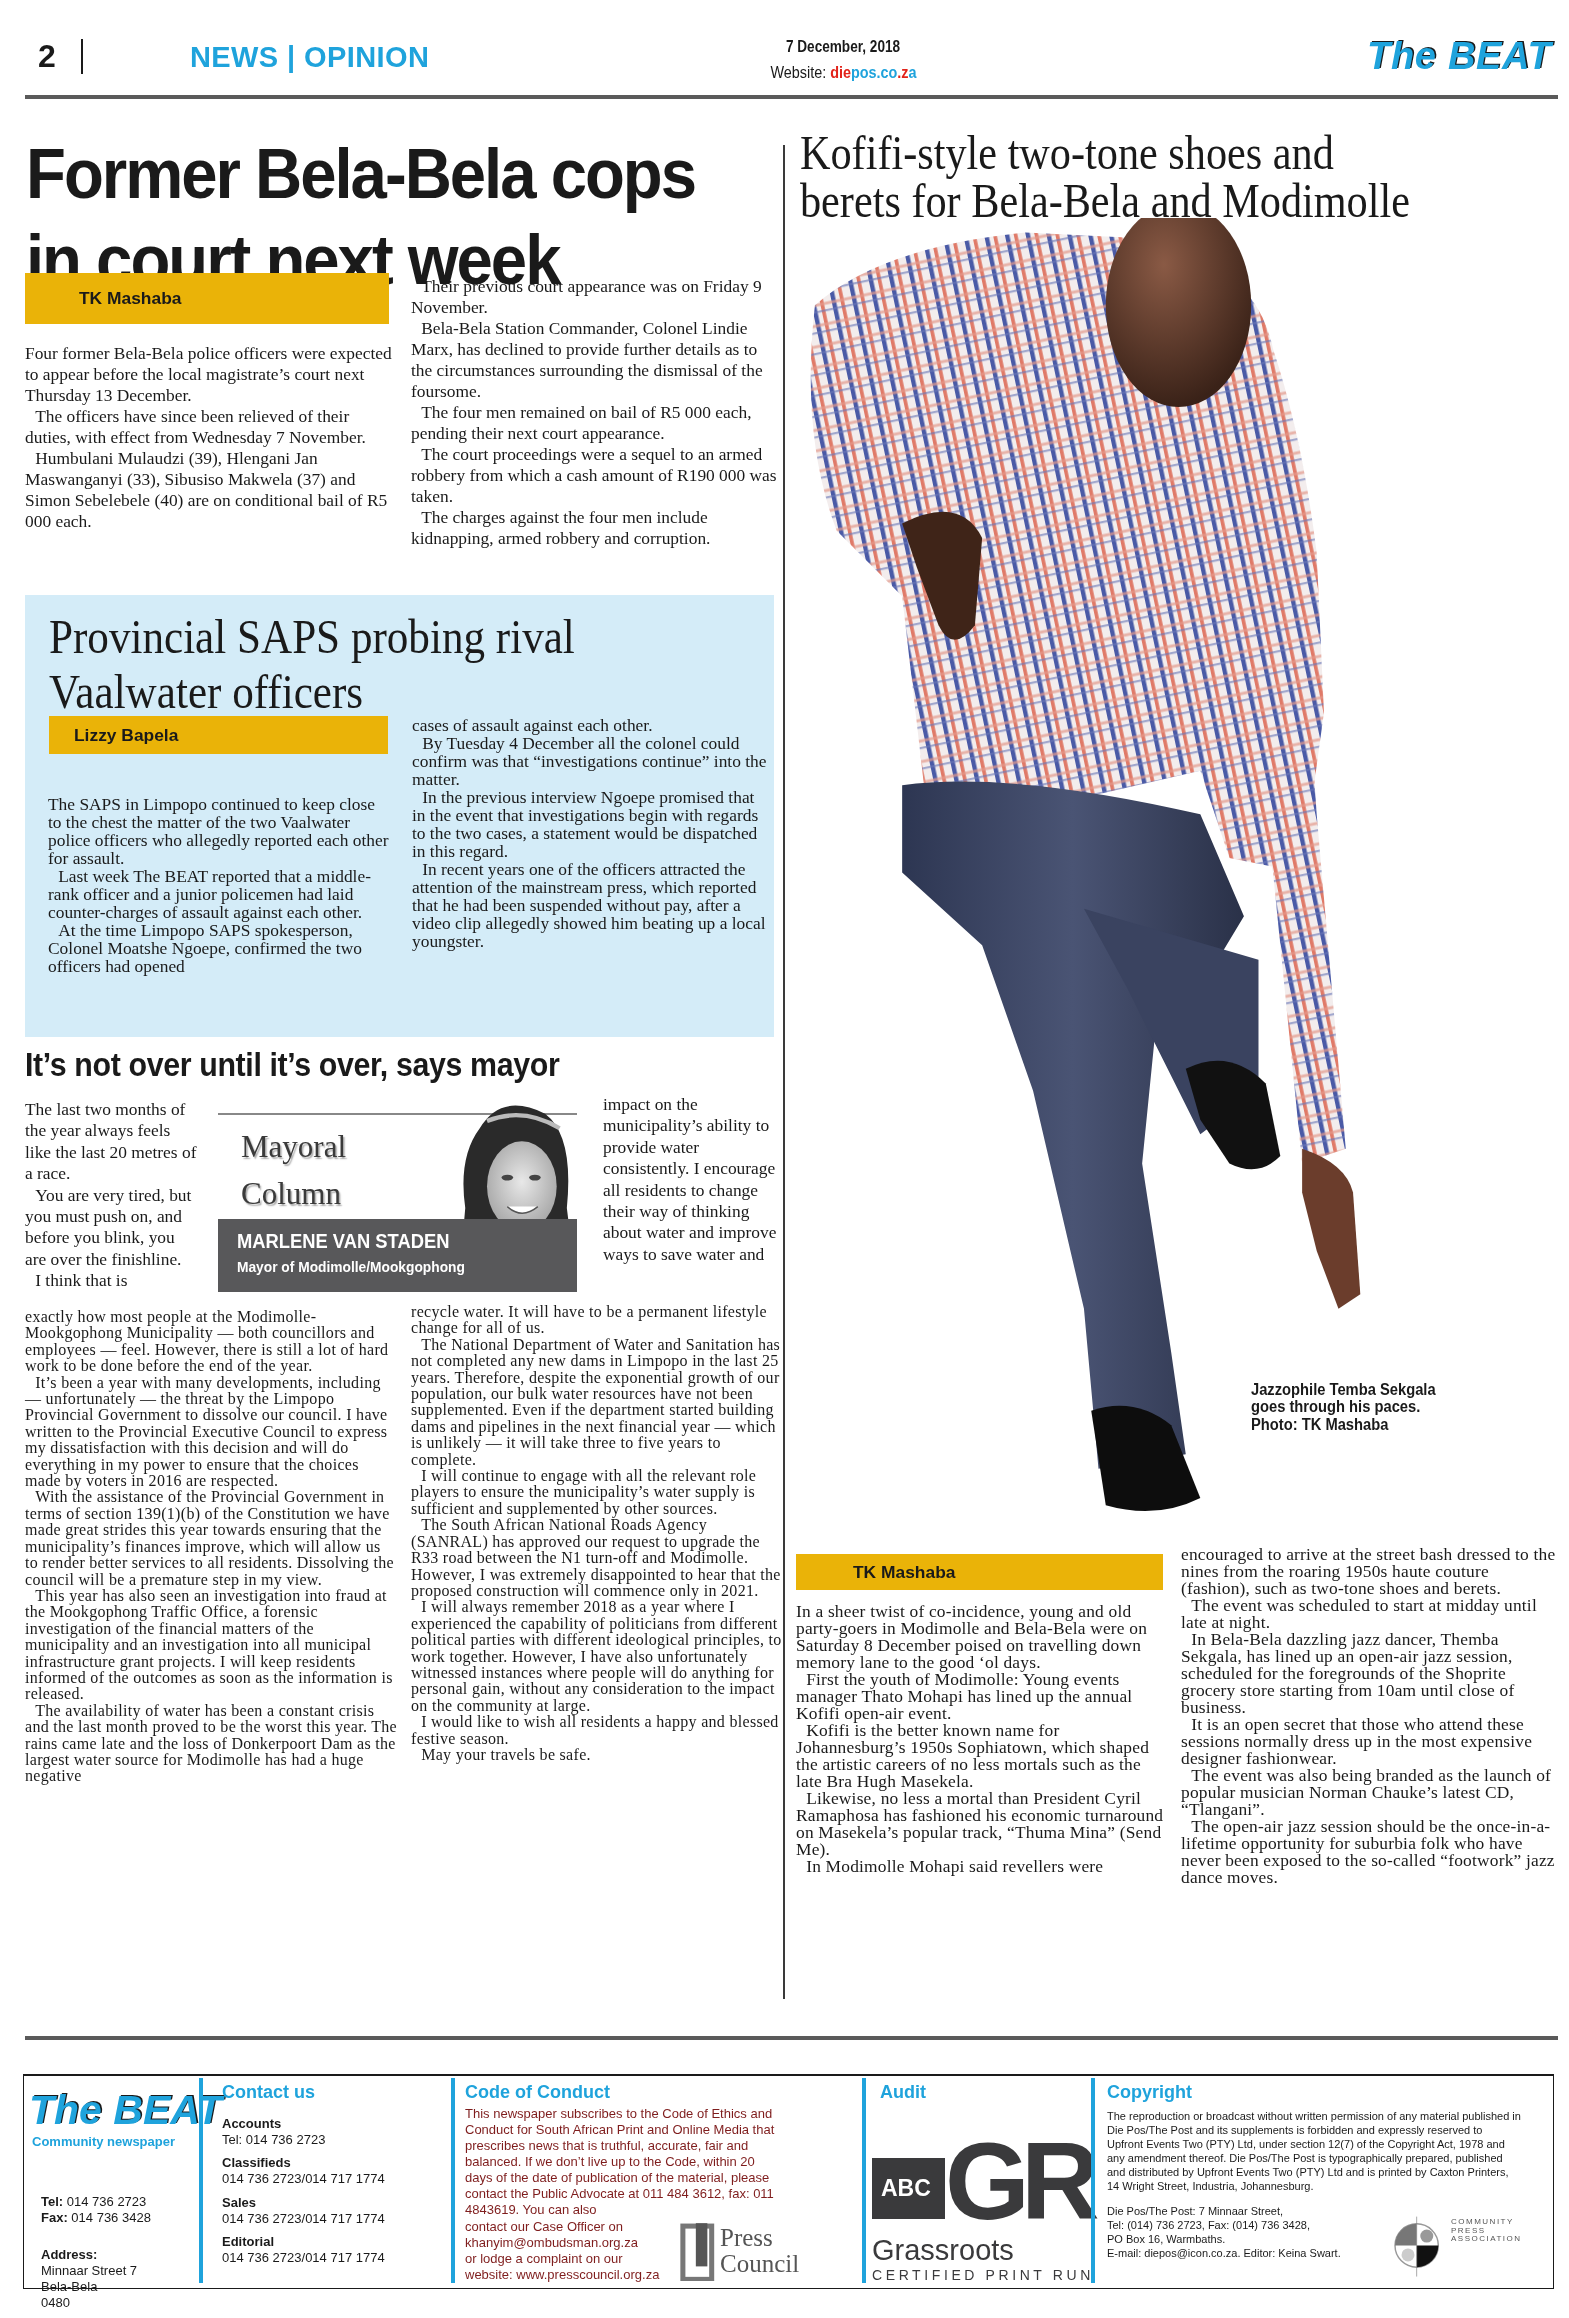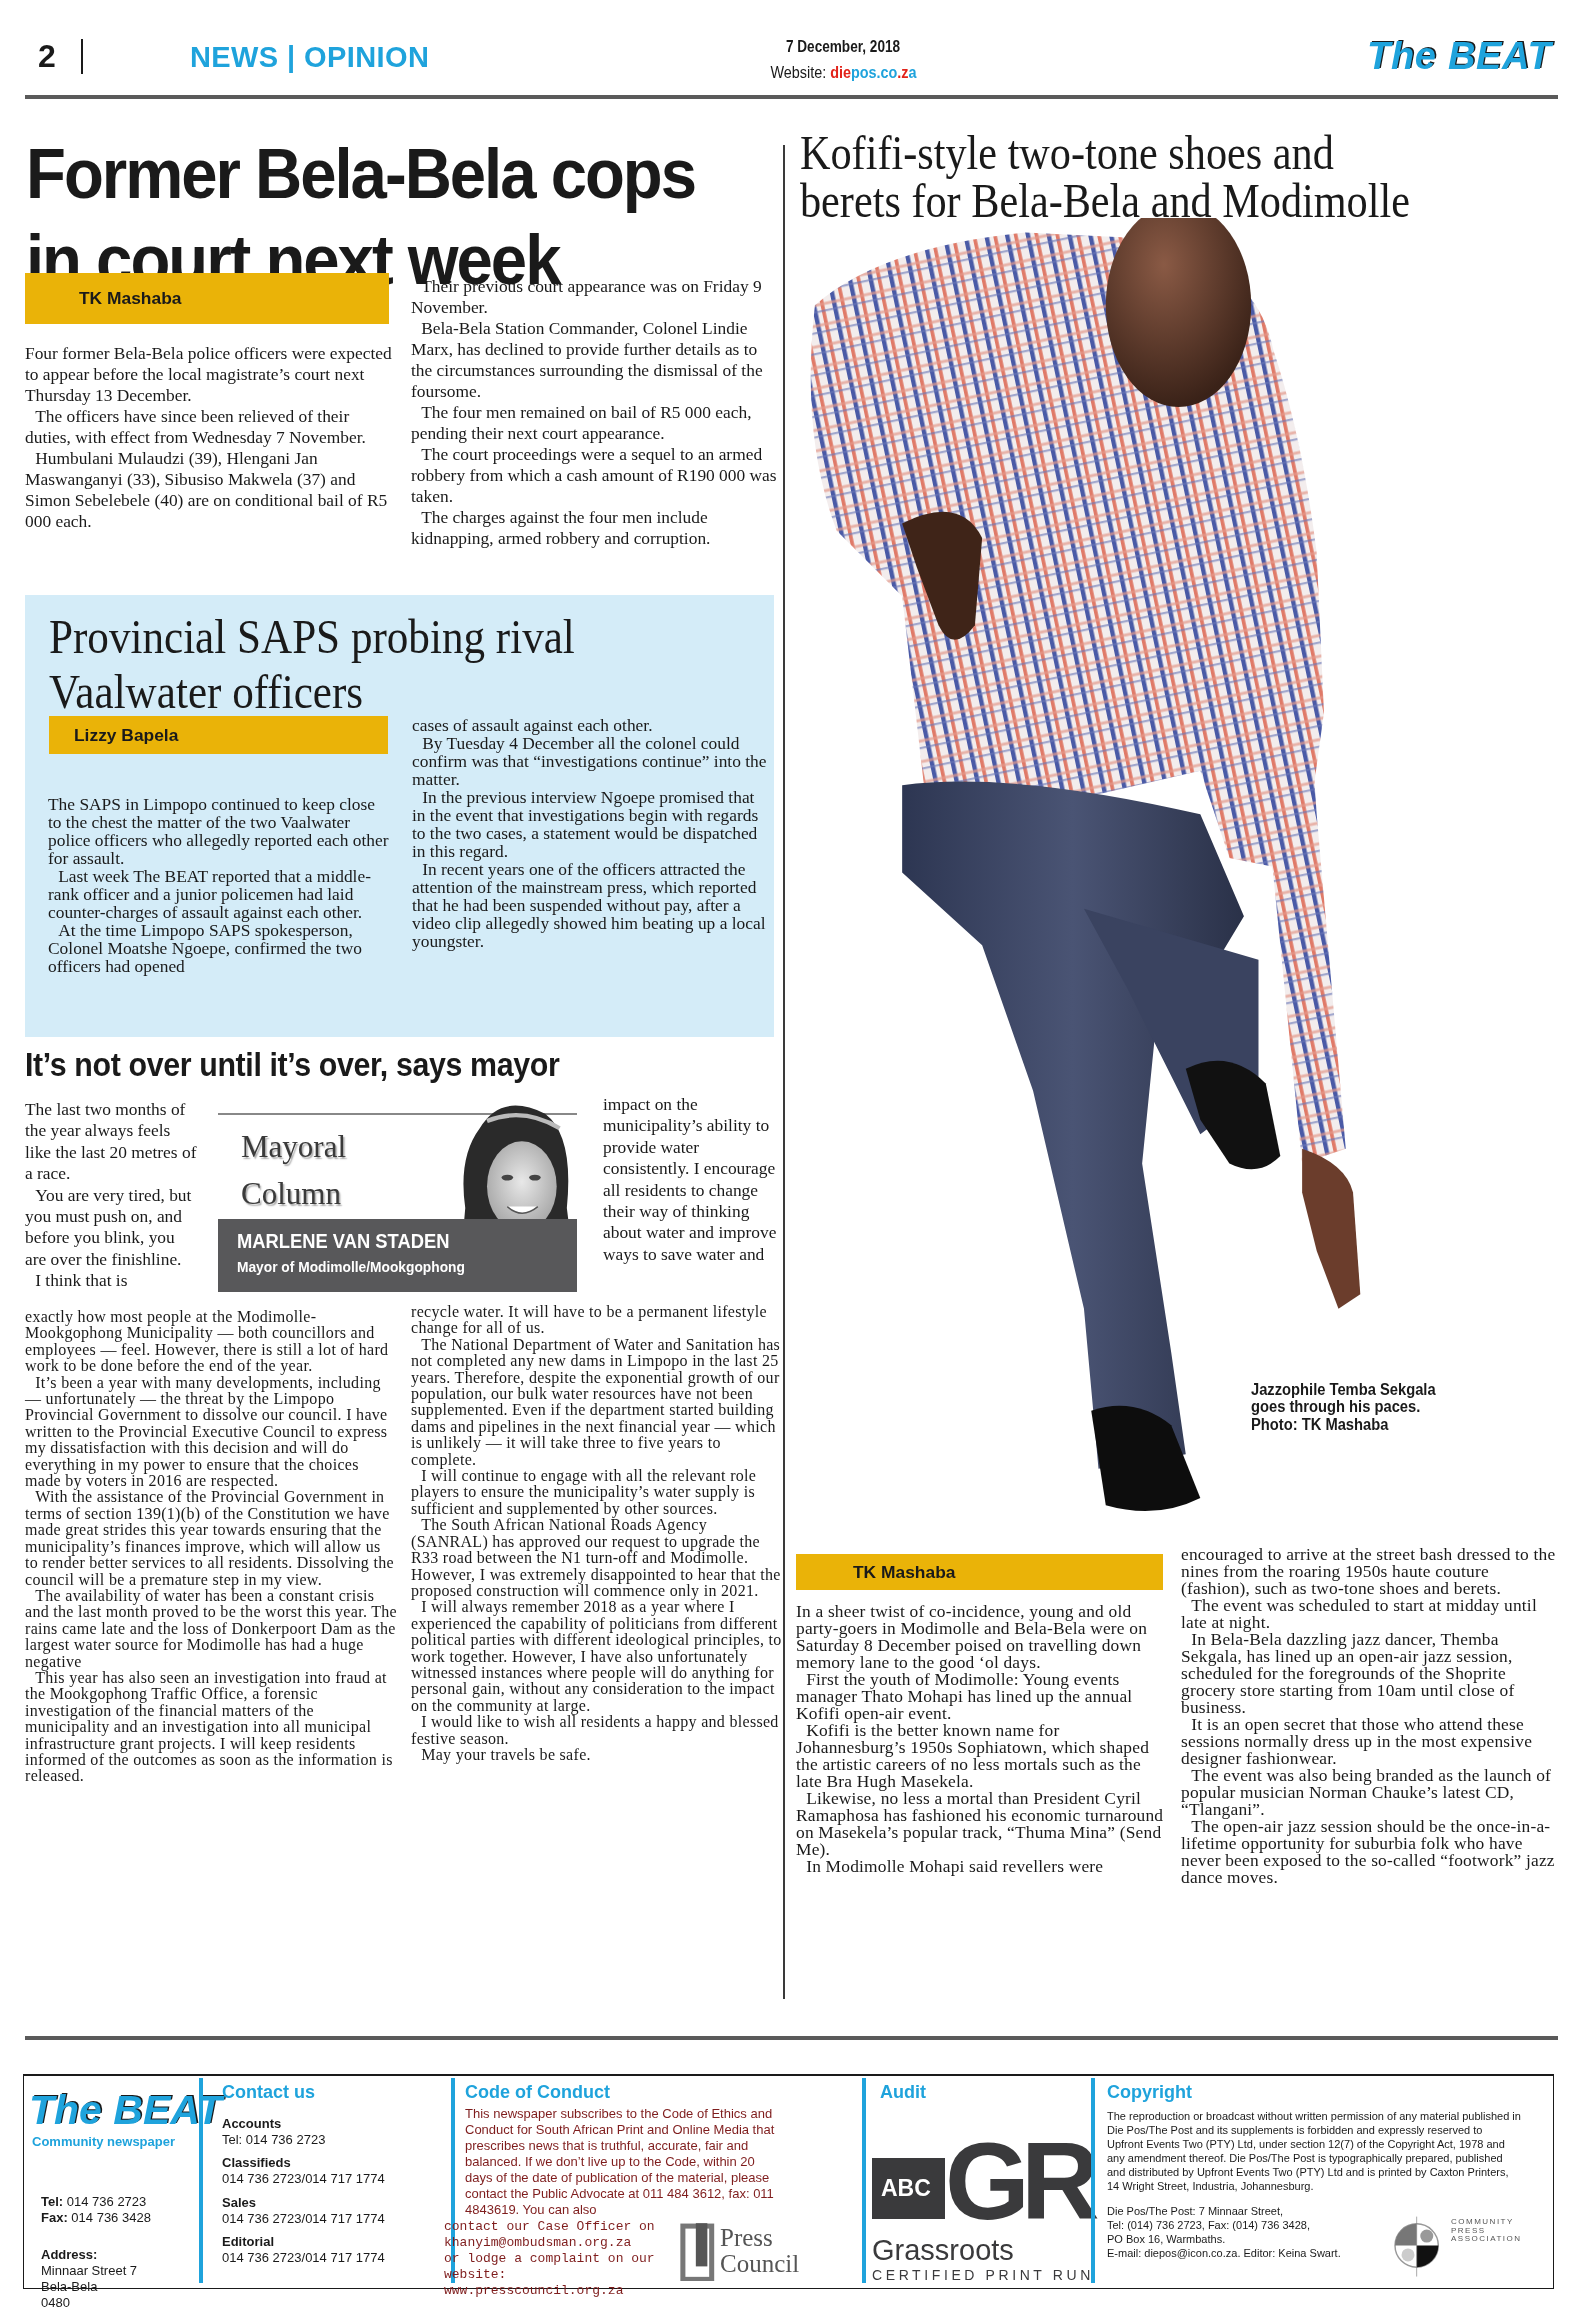--- a/index.html
+++ b/index.html
@@ -156,22 +156,22 @@
 
 <div class="abs col a3-col1-narrow">
   <p>The last two months of the year always feels like the last 20 metres of a race.</p>
   <p>You are very tired, but you must push on, and before you blink, you are over the finishline.</p>
   <p>I think that is</p>
 </div>
 <div class="abs col a3-col1">
   <p>exactly how most people at the Modimolle-Mookgophong Municipality — both councillors and employees — feel. However, there is still a lot of hard work to be done before the end of the year.</p>
   <p>It’s been a year with many developments, including — unfortunately — the threat by the Limpopo Provincial Government to dissolve our council. I have written to the Provincial Executive Council to express my dissatisfaction with this decision and will do everything in my power to ensure that the choices made by voters in 2016 are respected.</p>
   <p>With the assistance of the Provincial Government in terms of section 139(1)(b) of the Constitution we have made great strides this year towards ensuring that the municipality’s finances improve, which will allow us to render better services to all residents. Dissolving the council will be a premature step in my view.</p>
+  <p>This year has also seen an investigation into fraud at the Mookgophong Traffic Office, a forensic investigation of the financial matters of the municipality and an investigation into all municipal infrastructure grant projects.  I will keep residents informed of the outcomes as soon as the information is released.</p>
   <p>The availability of water has been a constant crisis and the last month proved to be the worst this year.  The rains came late and the loss of Donkerpoort Dam as the largest water source for Modimolle has had a huge negative</p>
-  <p>This year has also seen an investigation into fraud at the Mookgophong Traffic Office, a forensic investigation of the financial matters of the municipality and an investigation into all municipal infrastructure grant projects.  I will keep residents informed of the outcomes as soon as the information is released.</p>
 </div>
 <div class="abs col a3-col2-narrow">
   <p>impact on the municipality’s ability to provide water consistently. I encourage all residents to change their way of thinking about water and improve ways to save water and</p>
 </div>
 <div class="abs col a3-col2">
   <p>recycle water. It will have to be a permanent lifestyle change for all of us.</p>
   <p>The National Department of Water and Sanitation has not completed any new dams in Limpopo in the last 25 years. Therefore, despite the exponential growth of our population, our bulk water resources have not been supplemented. Even if the department started building dams and pipelines in the next financial year — which is unlikely — it will take three to five years to complete.</p>
   <p>I will continue to engage with all the relevant role players to ensure the municipality’s water supply is sufficient and supplemented by other sources.</p>
   <p>The South African National Roads Agency (SANRAL) has approved our request to upgrade the R33 road between the N1 turn-off and Modimolle.  However, I was extremely disappointed to hear that the proposed construction will commence only in 2021.</p>
   <p>I will always remember 2018 as a year where I experienced the capability of politicians from different political parties with different ideological principles, to work together. However, I have also unfortunately witnessed instances where people will do anything for personal gain, without any consideration to the impact on the community at large.</p>
@@ -271,21 +271,21 @@
 <div class="abs f-small" style="left:222px; top:2116px; line-height:16px;">
   <div style="margin-bottom:7.3px"><b>Accounts</b><div>Tel: 014 736 2723</div></div>
   <div style="margin-bottom:7.3px"><b>Classifieds</b><div>014 736 2723/014 717 1774</div></div>
   <div style="margin-bottom:7.3px"><b>Sales</b><div>014 736 2723/014 717 1774</div></div>
   <div><b>Editorial</b><div>014 736 2723/014 717 1774</div></div>
 </div>
 
 <div class="abs f-vbar" style="left:451px; top:2078px; height:205px;"></div>
 <div class="abs f-head" style="left:465px; top:2082px;">Code of Conduct</div>
 <div class="abs f-code" style="left:465px; top:2106px; width:320px;">This newspaper subscribes to the Code of Ethics and Conduct for South African Print and Online Media that prescribes news that is truthful, accurate, fair and balanced. If we don’t live up to the Code, within 20 days of the date of publication of the material, please contact the Public Advocate at 011 484 3612, fax: 011 4843619. You can also</div>
-<div class="abs f-code" style="left:444px; top:2219px; width:218px;font-family:Liberation Mono, monospace;">
+<div class="abs f-code" style="left:465px; top:2219px; width:218px;">
   <div>contact our Case Officer on</div>
   <div>khanyim@ombudsman.org.za</div>
   <div>or lodge a complaint on our</div>
   <div>website:  www.presscouncil.org.za</div>
 </div>
 <div class="abs" style="left:680px; top:2223px; width:36px; height:58px;">
   <svg width="36" height="58" viewBox="0 0 50 80">
       <rect x="4" y="4" width="40" height="74" fill="none" stroke="#777" stroke-width="7"></rect>
       <rect x="22" y="0" width="16" height="60" fill="#555"></rect>
     </svg>

